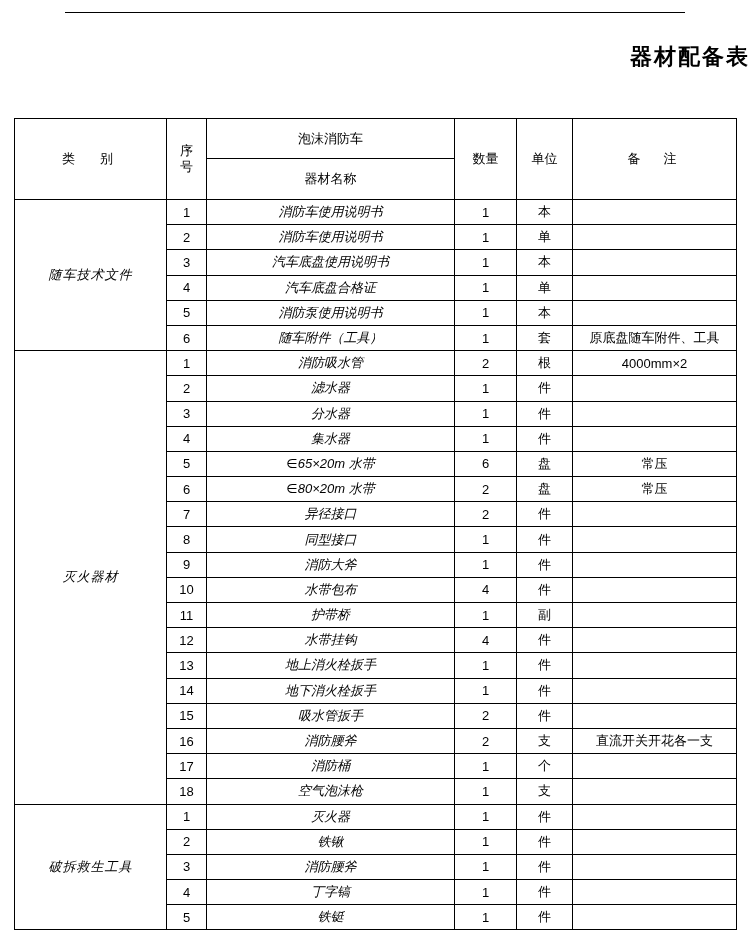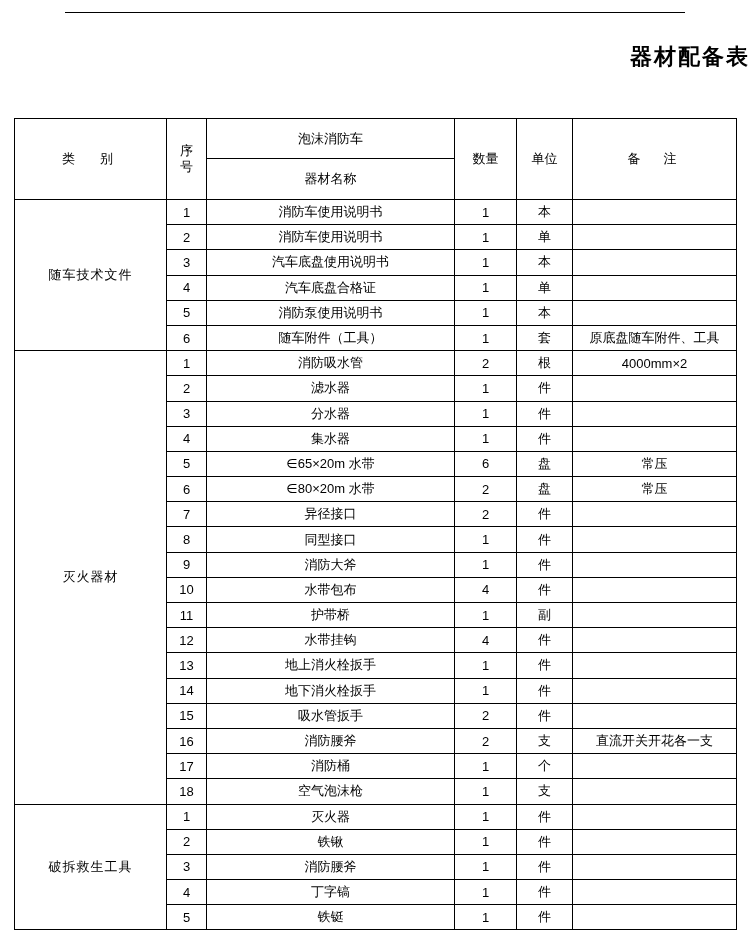--- a/index.html
+++ b/index.html
@@ -91,26 +91,28 @@
     font-size: 15px;
     margin-left: 8px;
   }
   .hdr-note {
     font-size: 15px;
     letter-spacing: 5px;
   }
   td.cat-cell {
     font-size: 19px;
     letter-spacing: 1px;
+    font-style: italic;
   }
   td.seq-cell { font-size: 13px; }
   td.name-cell {
     text-align: left;
     padding-left: 10px;
     font-size: 13.5px;
+    font-style: italic;
   }
   td.qty-cell { font-size: 13px; }
   td.unit-cell { font-size: 13px; }
   td.note-cell { font-size: 13px; }
   tr.data-row td { height: 24.2px; }
 </style>
 </head>
 <body>
 
 <div class="page">

